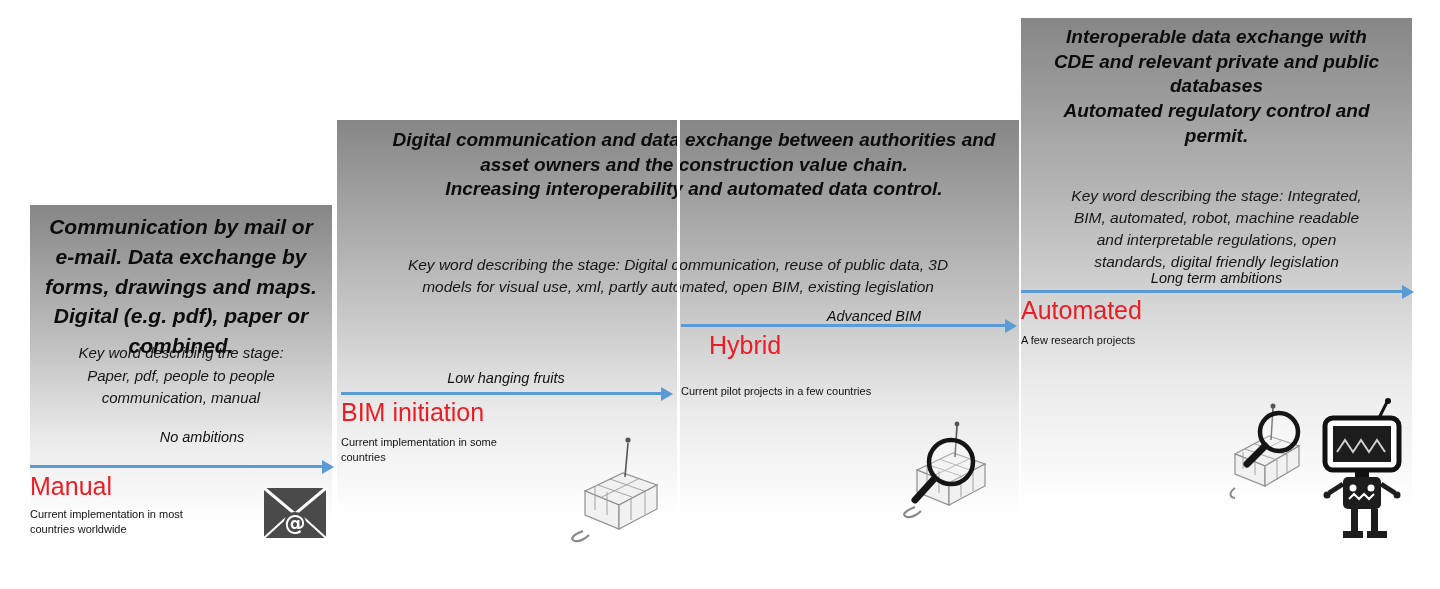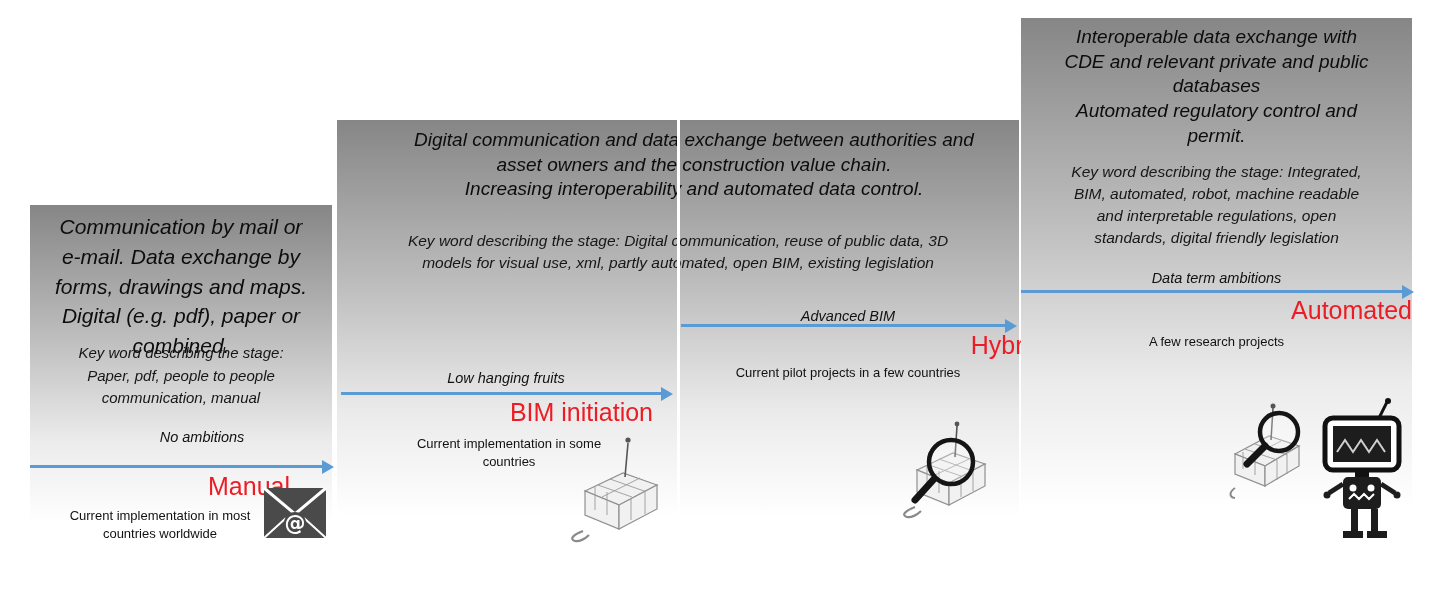--- a/index.html
+++ b/index.html
@@ -5,33 +5,33 @@
   html,body{margin:0;padding:0;background:#ffffff;}
   body{font-family:"Liberation Sans", sans-serif;}
   .canvas{position:relative;width:1440px;height:589px;background:#ffffff;overflow:hidden;}
 
   .panel{position:absolute;background:linear-gradient(180deg,#868686 0%,#bdbdbd 38%,#ebebeb 68%,#ffffff 92%);}
   #panel1{left:30px;top:205px;width:302px;height:346px;}
   #panel2{left:337px;top:120px;width:682px;height:431px;}
   #panel3{left:1021px;top:18px;width:391px;height:533px;}
   .divider{position:absolute;left:340px;top:0;width:3px;height:100%;background:#ffffff;}
 
-  .panel-header{position:absolute;text-align:center;font-weight:normal;font-style:italic;color:#0c0c0c;white-space:pre-line;}
+  .panel-header{position:absolute;text-align:center;font-weight:bold;font-style:italic;color:#0c0c0c;white-space:pre-line;}
   .h-small{font-size:21px;line-height:1.42;}
   .h-large{font-size:19px;line-height:1.3;}
   .panel-keywords{position:absolute;text-align:center;font-style:italic;color:#161616;white-space:pre-line;}
   .k-small{font-size:15px;line-height:1.5;}
-  .k-large{font-size:15.5px;line-height:1.42;}
+  .k-large{font-size:15.5px;line-height:1.42;margin-top:24px;}
 
   .arrow-label{position:absolute;text-align:center;font-style:italic;font-size:14.5px;color:#111111;}
   .arrow{position:absolute;height:3px;background:#5b9bd5;}
   .arrow::after{content:"";position:absolute;right:-12px;top:50%;transform:translateY(-50%);
     border-left:12px solid #5b9bd5;border-top:7px solid transparent;border-bottom:7px solid transparent;}
-  .stage-name{position:absolute;text-align:right;color:#ed1c24;font-size:25px;line-height:1.1;}
-  .stage-desc{position:absolute;text-align:center;font-size:13px;color:#111111;white-space:pre-line;line-height:1.35;}
+  .stage-name{position:absolute;text-align:left;color:#ed1c24;font-size:25px;line-height:1.1;}
+  .stage-desc{position:absolute;font-size:11px;color:#111111;white-space:pre-line;line-height:1.35;}
   .icon{position:absolute;}
 </style>
 </head>
 <body>
 
 <div class="canvas">
 
   <section class="panel" id="panel1">
     <div class="panel-header h-small" style="left:4px;top:7px;width:294px;">Communication by mail or
 e-mail. Data exchange by
@@ -62,42 +62,42 @@
 asset owners and  the construction value chain.
 Increasing interoperability and automated data control.</div>
     <div class="panel-keywords k-large" style="left:20px;top:110px;width:642px;">Key word describing the stage: Digital communication, reuse of public data, 3D
 models for visual use, xml, partly automated, open BIM, existing legislation</div>
 
     <div class="divider"></div>
 
     <div class="arrow-label" style="left:4px;top:250px;width:330px;">Low  hanging fruits</div>
     <div class="arrow" style="left:4px;top:272px;width:320px;"></div>
     <div class="stage-name" style="left:4px;top:279px;width:312px;">BIM initiation</div>
-    <div class="stage-desc" style="left:16px;top:315px;width:312px;">Current implementation in some
+    <div class="stage-desc" style="left:4px;top:315px;width:312px;">Current implementation in some
 countries</div>
 
     <svg class="icon" style="left:228px;top:307px;width:100px;height:118px;" viewBox="0 0 100 118">
       <g stroke="#909090" stroke-width="1.2" fill="#f1f1f1">
         <path d="M20 64 L58 46 L92 58 L54 78 Z"></path>
         <path d="M20 64 L20 88 L54 102 L54 78 Z"></path>
         <path d="M54 78 L54 102 L92 82 L92 58 Z"></path>
       </g>
       <g stroke="#9a9a9a" stroke-width="0.9" fill="none">
         <path d="M33 58 L67 70 M45 52 L79 64 M37 70 L75 51"></path>
         <path d="M30 83 L30 60 M42 88 L42 65 M66 93 L66 71 M80 87 L80 63"></path>
       </g>
       <line x1="63" y1="16" x2="60" y2="50" stroke="#555555" stroke-width="1.6"></line>
       <circle cx="63" cy="13" r="2.6" fill="#555555"></circle>
       <path d="M18 104 C8 108 4 112 10 114 C14 115 20 112 24 108" fill="none" stroke="#8a8a8a" stroke-width="2.2"></path>
     </svg>
 
-    <div class="arrow-label" style="left:344px;top:188px;width:334px;">Advanced BIM</div>
+    <div class="arrow-label" style="left:344px;top:188px;width:334px;padding-left:26px;">Advanced BIM</div>
     <div class="arrow" style="left:344px;top:204px;width:324px;"></div>
     <div class="stage-name" style="left:344px;top:212px;width:334px;margin-left:28px;">Hybrid</div>
-    <div class="stage-desc" style="left:344px;top:244px;width:334px;">Current pilot projects in a few countries</div>
+    <div class="stage-desc" style="left:344px;top:264px;width:334px;">Current pilot projects in a few countries</div>
 
     <svg class="icon" style="left:556px;top:298px;width:110px;height:104px;" viewBox="0 0 110 104">
       <g stroke="#909090" stroke-width="1.2" fill="#f1f1f1">
         <path d="M24 52 L60 35 L92 46 L56 65 Z"></path>
         <path d="M24 52 L24 74 L56 87 L56 65 Z"></path>
         <path d="M56 65 L56 87 L92 68 L92 46 Z"></path>
       </g>
       <g stroke="#9a9a9a" stroke-width="0.9" fill="none">
         <path d="M36 47 L68 58 M46 41 L80 53 M40 58 L76 41"></path>
         <path d="M34 69 L34 48 M46 75 L46 53 M68 79 L68 58 M80 73 L80 51"></path>
@@ -114,21 +114,21 @@
     <div class="panel-header h-large" style="left:6px;top:7px;width:379px;">Interoperable data exchange with
 CDE and relevant private and public
 databases
 Automated regulatory control and
 permit.</div>
     <div class="panel-keywords k-large" style="left:8px;top:143px;width:375px;">Key word describing the stage: Integrated,
 BIM, automated, robot, machine readable
 and interpretable regulations, open
 standards, digital friendly legislation</div>
 
-    <div class="arrow-label" style="left:0;top:252px;width:391px;">Data term ambitions</div>
+    <div class="arrow-label" style="left:0;top:252px;width:391px;">Long term ambitions</div>
     <div class="arrow" style="left:0;top:272px;width:381px;"></div>
     <div class="stage-name" style="left:0;top:279px;width:391px;">Automated</div>
     <div class="stage-desc" style="left:0;top:315px;width:391px;">A few research projects</div>
 
     <svg class="icon" style="left:208px;top:378px;width:182px;height:152px;" viewBox="0 0 182 152">
       <g stroke="#909090" stroke-width="1.2" fill="#f1f1f1">
         <path d="M6 58 L40 40 L70 50 L36 70 Z"></path>
         <path d="M6 58 L6 78 L36 90 L36 70 Z"></path>
         <path d="M36 70 L36 90 L70 70 L70 50 Z"></path>
       </g>

